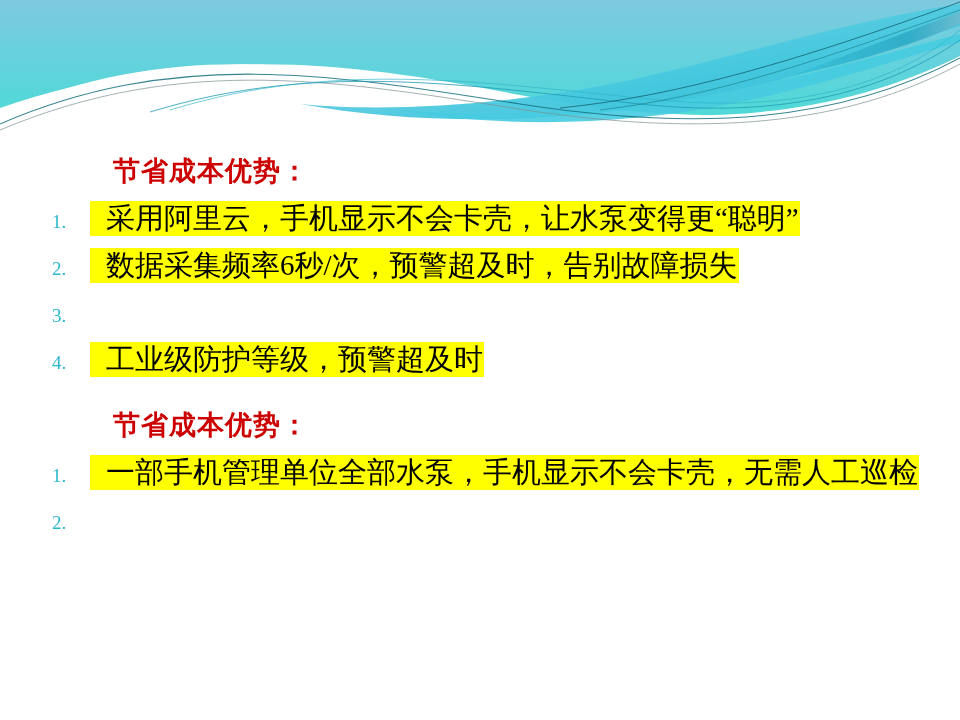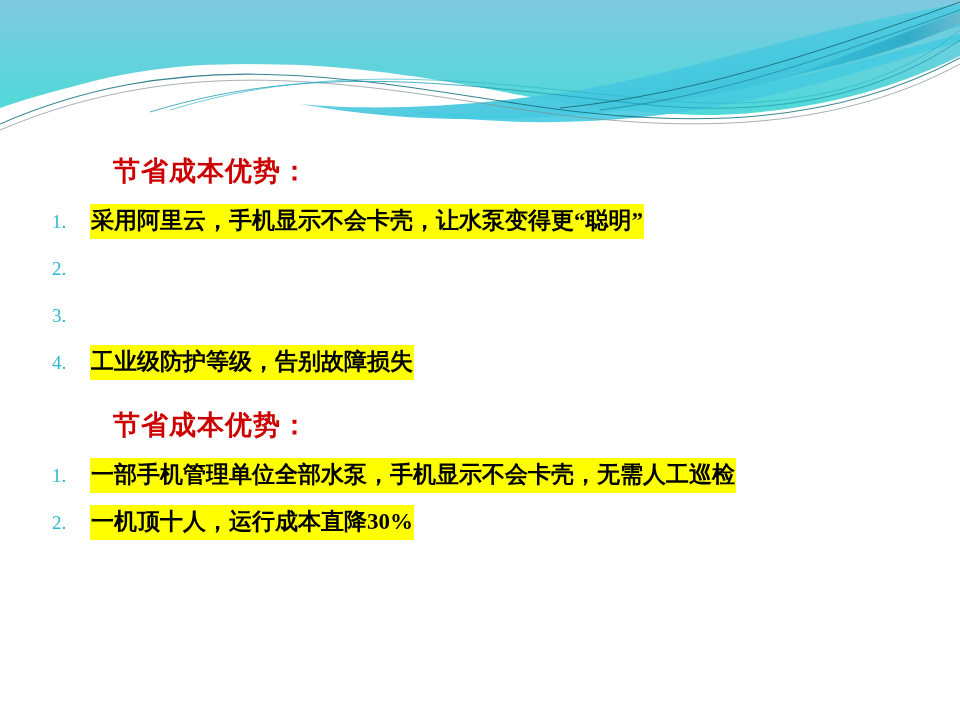--- a/index.html
+++ b/index.html
@@ -67,28 +67,27 @@
   }
   .bullet-num {
     color: #2BB8CC;
     font-size: 19px;
     font-family: "Liberation Serif", "DejaVu Serif", serif;
     width: 38px;
     flex: 0 0 38px;
     line-height: 47px;
   }
   .bullet-text {
-    font-size: 23px;
+    font-size: 29px;
     color: #000000;
     line-height: 30px;
     background: #FFFF00;
-    padding: 2px 1px 3px 1px;
+    padding: 2px 1px 3px 16px;
     white-space: nowrap;
     font-family: "Liberation Serif", "DejaVu Serif", serif;
-    font-weight: bold;
   }
 </style>
 </head>
 <body>
 
 <div class="slide">
 
   <div class="banner">
     <svg width="960" height="132" viewBox="0 0 960 132" xmlns="http://www.w3.org/2000/svg">
       <defs>
@@ -133,39 +132,39 @@
 
     <div class="section section-one">
       <div class="heading">节省成本优势：</div>
       <ol class="bullets">
         <li class="bullet">
           <span class="bullet-num">1.</span>
           <span class="bullet-text">采用阿里云，手机显示不会卡壳，让水泵变得更“聪明”</span>
         </li>
         <li class="bullet">
           <span class="bullet-num">2.</span>
+          <span class="bullet-text">数据采集频率6秒/次，预警超及时，告别故障损失</span>
         </li>
         <li class="bullet">
           <span class="bullet-num">3.</span>
         </li>
         <li class="bullet">
           <span class="bullet-num">4.</span>
-          <span class="bullet-text">工业级防护等级，告别故障损失</span>
+          <span class="bullet-text">工业级防护等级，预警超及时</span>
         </li>
       </ol>
     </div>
 
     <div class="section section-two">
       <div class="heading">节省成本优势：</div>
       <ol class="bullets">
         <li class="bullet">
           <span class="bullet-num">1.</span>
           <span class="bullet-text">一部手机管理单位全部水泵，手机显示不会卡壳，无需人工巡检</span>
         </li>
         <li class="bullet">
           <span class="bullet-num">2.</span>
-          <span class="bullet-text">一机顶十人，运行成本直降30%</span>
         </li>
       </ol>
     </div>
 
   </div>
 </div>
 
 </body></html>

